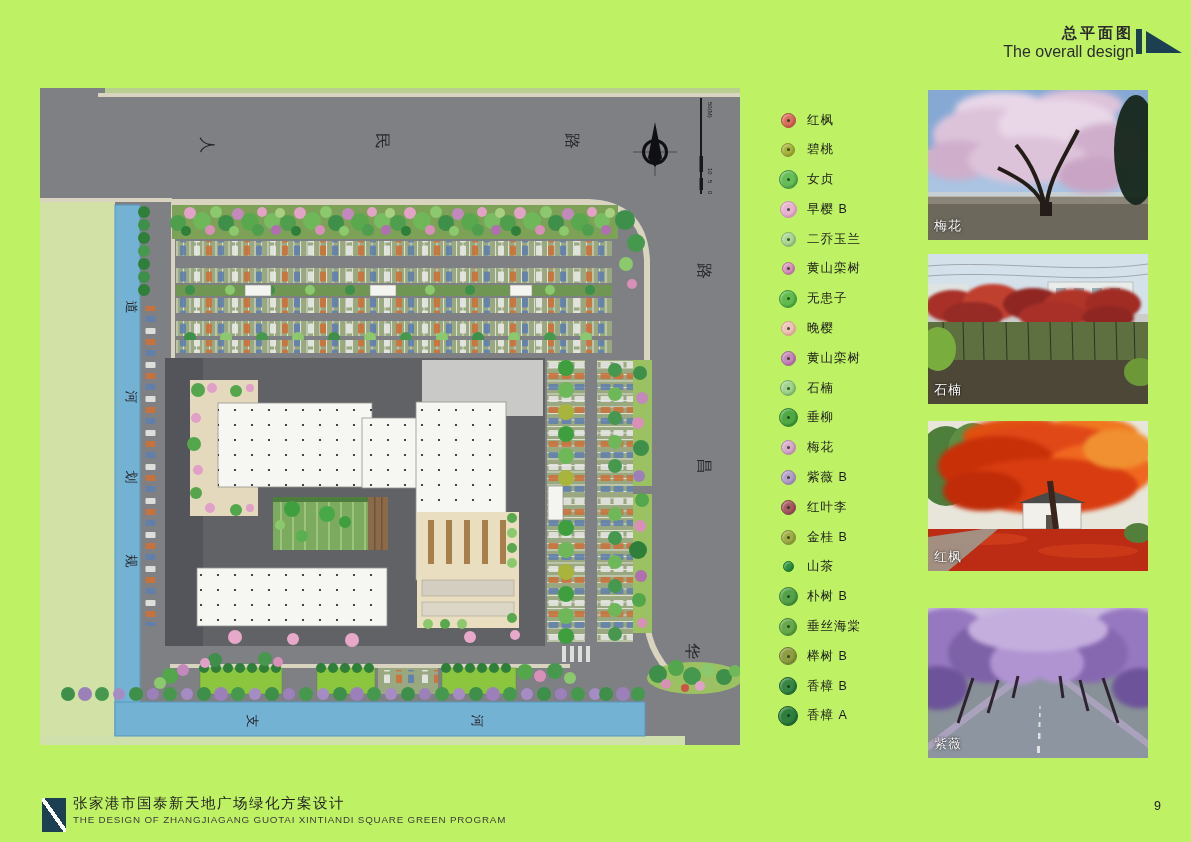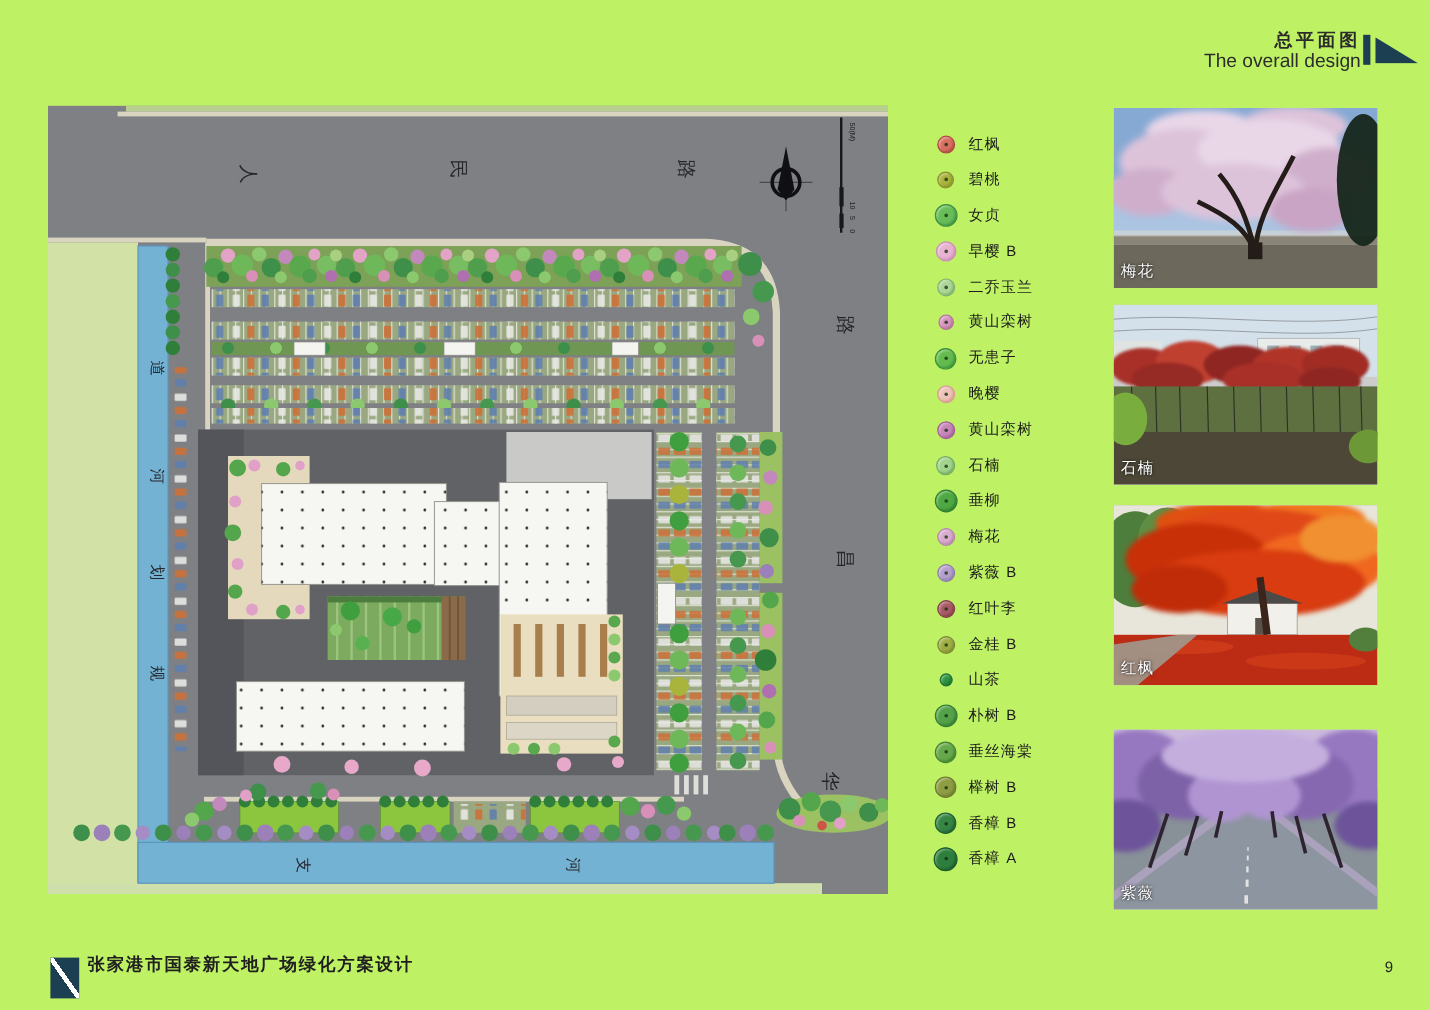--- a/index.html
+++ b/index.html
@@ -30,21 +30,21 @@
   
   .photo{position:absolute;left:928px;width:220px;height:150px;overflow:hidden;background:#ccc}
   .photo svg{display:block;width:100%;height:100%}
   .photo-label{position:absolute;left:6px;bottom:5px;color:#fff;font-size:13px;letter-spacing:1px;
                text-shadow:0 0 3px rgba(0,0,0,.65),0 0 1px rgba(0,0,0,.8)}
 
   
   .ftr-logo{position:absolute;left:42px;top:798px;width:24px;height:34px;background:#1c3f52;overflow:hidden}
   .ftr-logo .slash{position:absolute;inset:0;
        background:linear-gradient(to top right,rgba(0,0,0,0) 45%,#fff 45%,#fff 55%,rgba(0,0,0,0) 55%)}
-  .ftr-cn{position:absolute;left:73px;top:794px;font-size:14.5px;font-weight:bold;color:#1f1f1f;letter-spacing:1.5px}
+  .ftr-cn{position:absolute;left:73px;top:794px;font-size:14.5px;font-weight:normal;color:#1f1f1f;letter-spacing:1.5px}
   .ftr-en{position:absolute;left:73px;top:814px;font-size:9.8px;color:#3c3c3c;letter-spacing:.8px}
   .page-num{position:absolute;left:1154px;top:799px;font-size:12.5px;color:#222}
 </style>
 </head>
 <body>
 
 <div class="page">
 
   <div class="hdr-cn">总平面图</div>
   <div class="hdr-en">The overall design</div>
@@ -691,15 +691,16 @@
         <rect x="111.4" y="98" width="1.2" height="3"></rect>
       </g>
     </svg>
     <span class="photo-label">紫薇</span>
   </div>
 
   <div class="ftr-logo">
       <div class="slash"></div>
     </div>
   <div class="ftr-cn">张家港市国泰新天地广场绿化方案设计</div>
+  <div class="ftr-en">THE DESIGN OF ZHANGJIAGANG GUOTAI XINTIANDI SQUARE GREEN PROGRAM</div>
   <div class="page-num">9</div>
 
 </div>
 
 </body></html>

